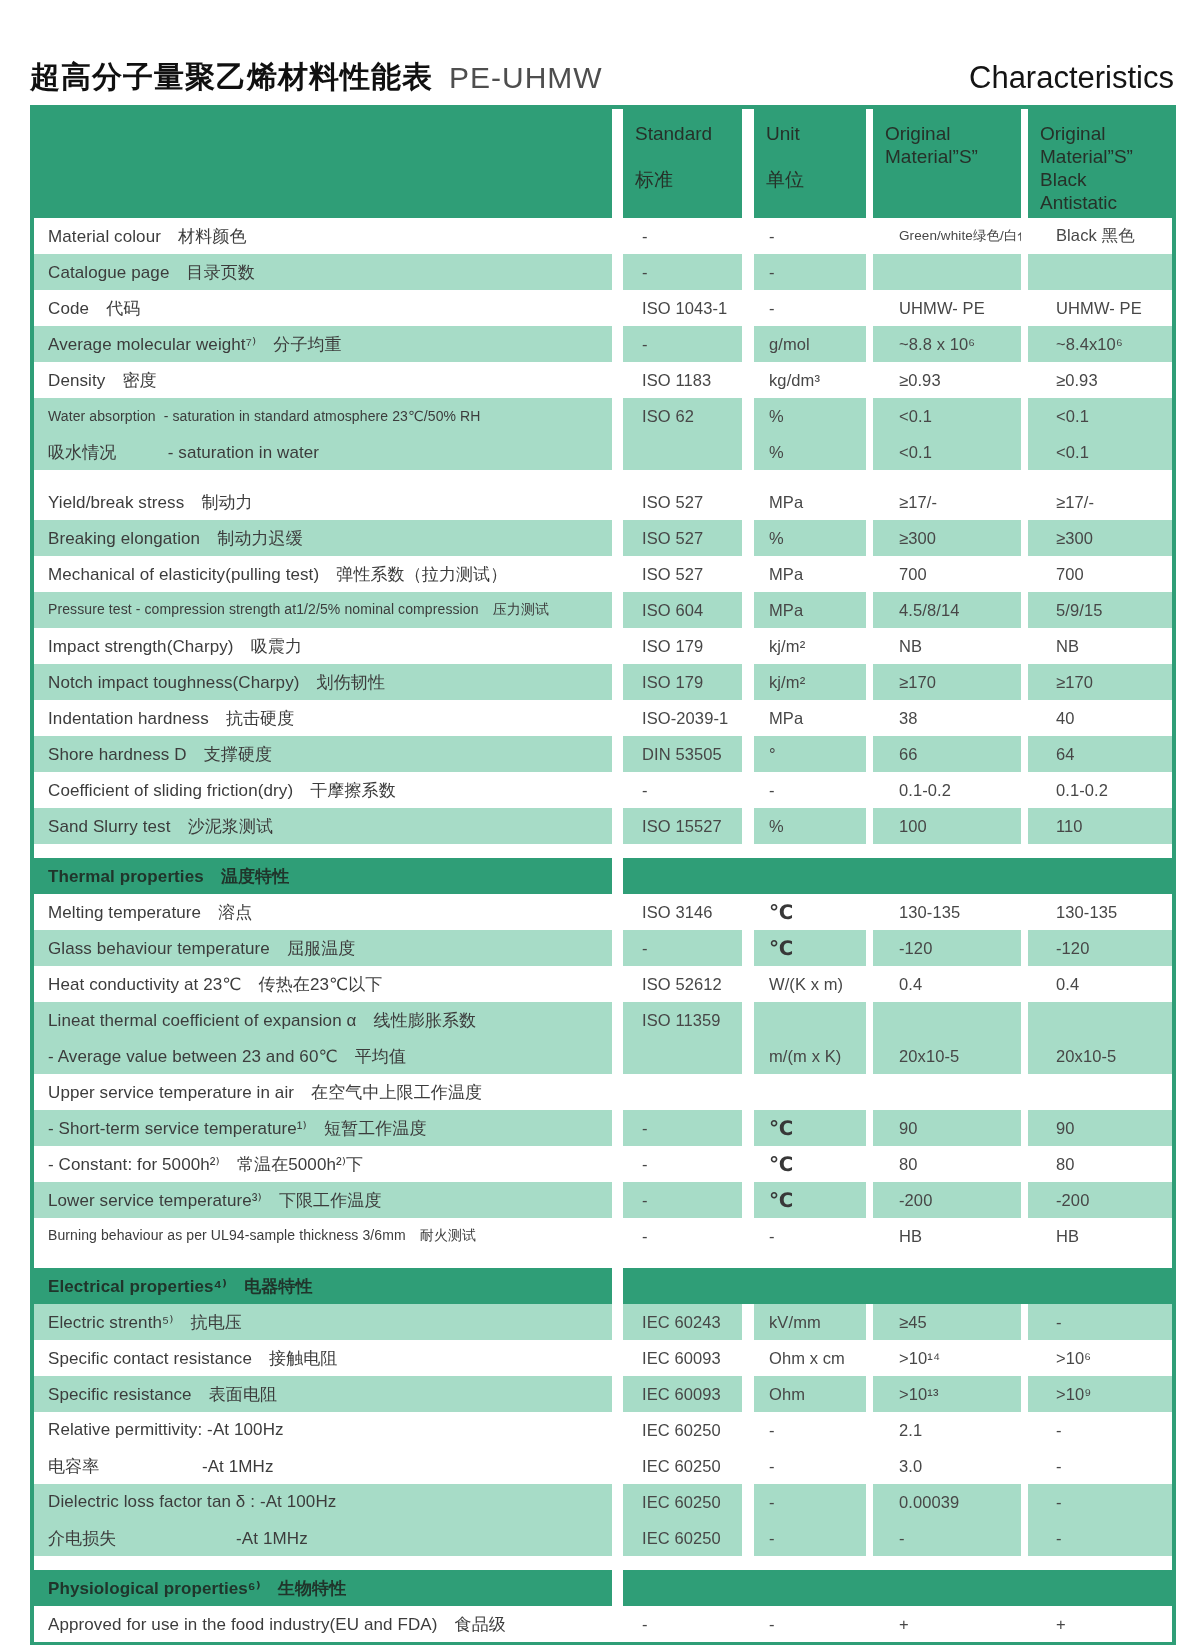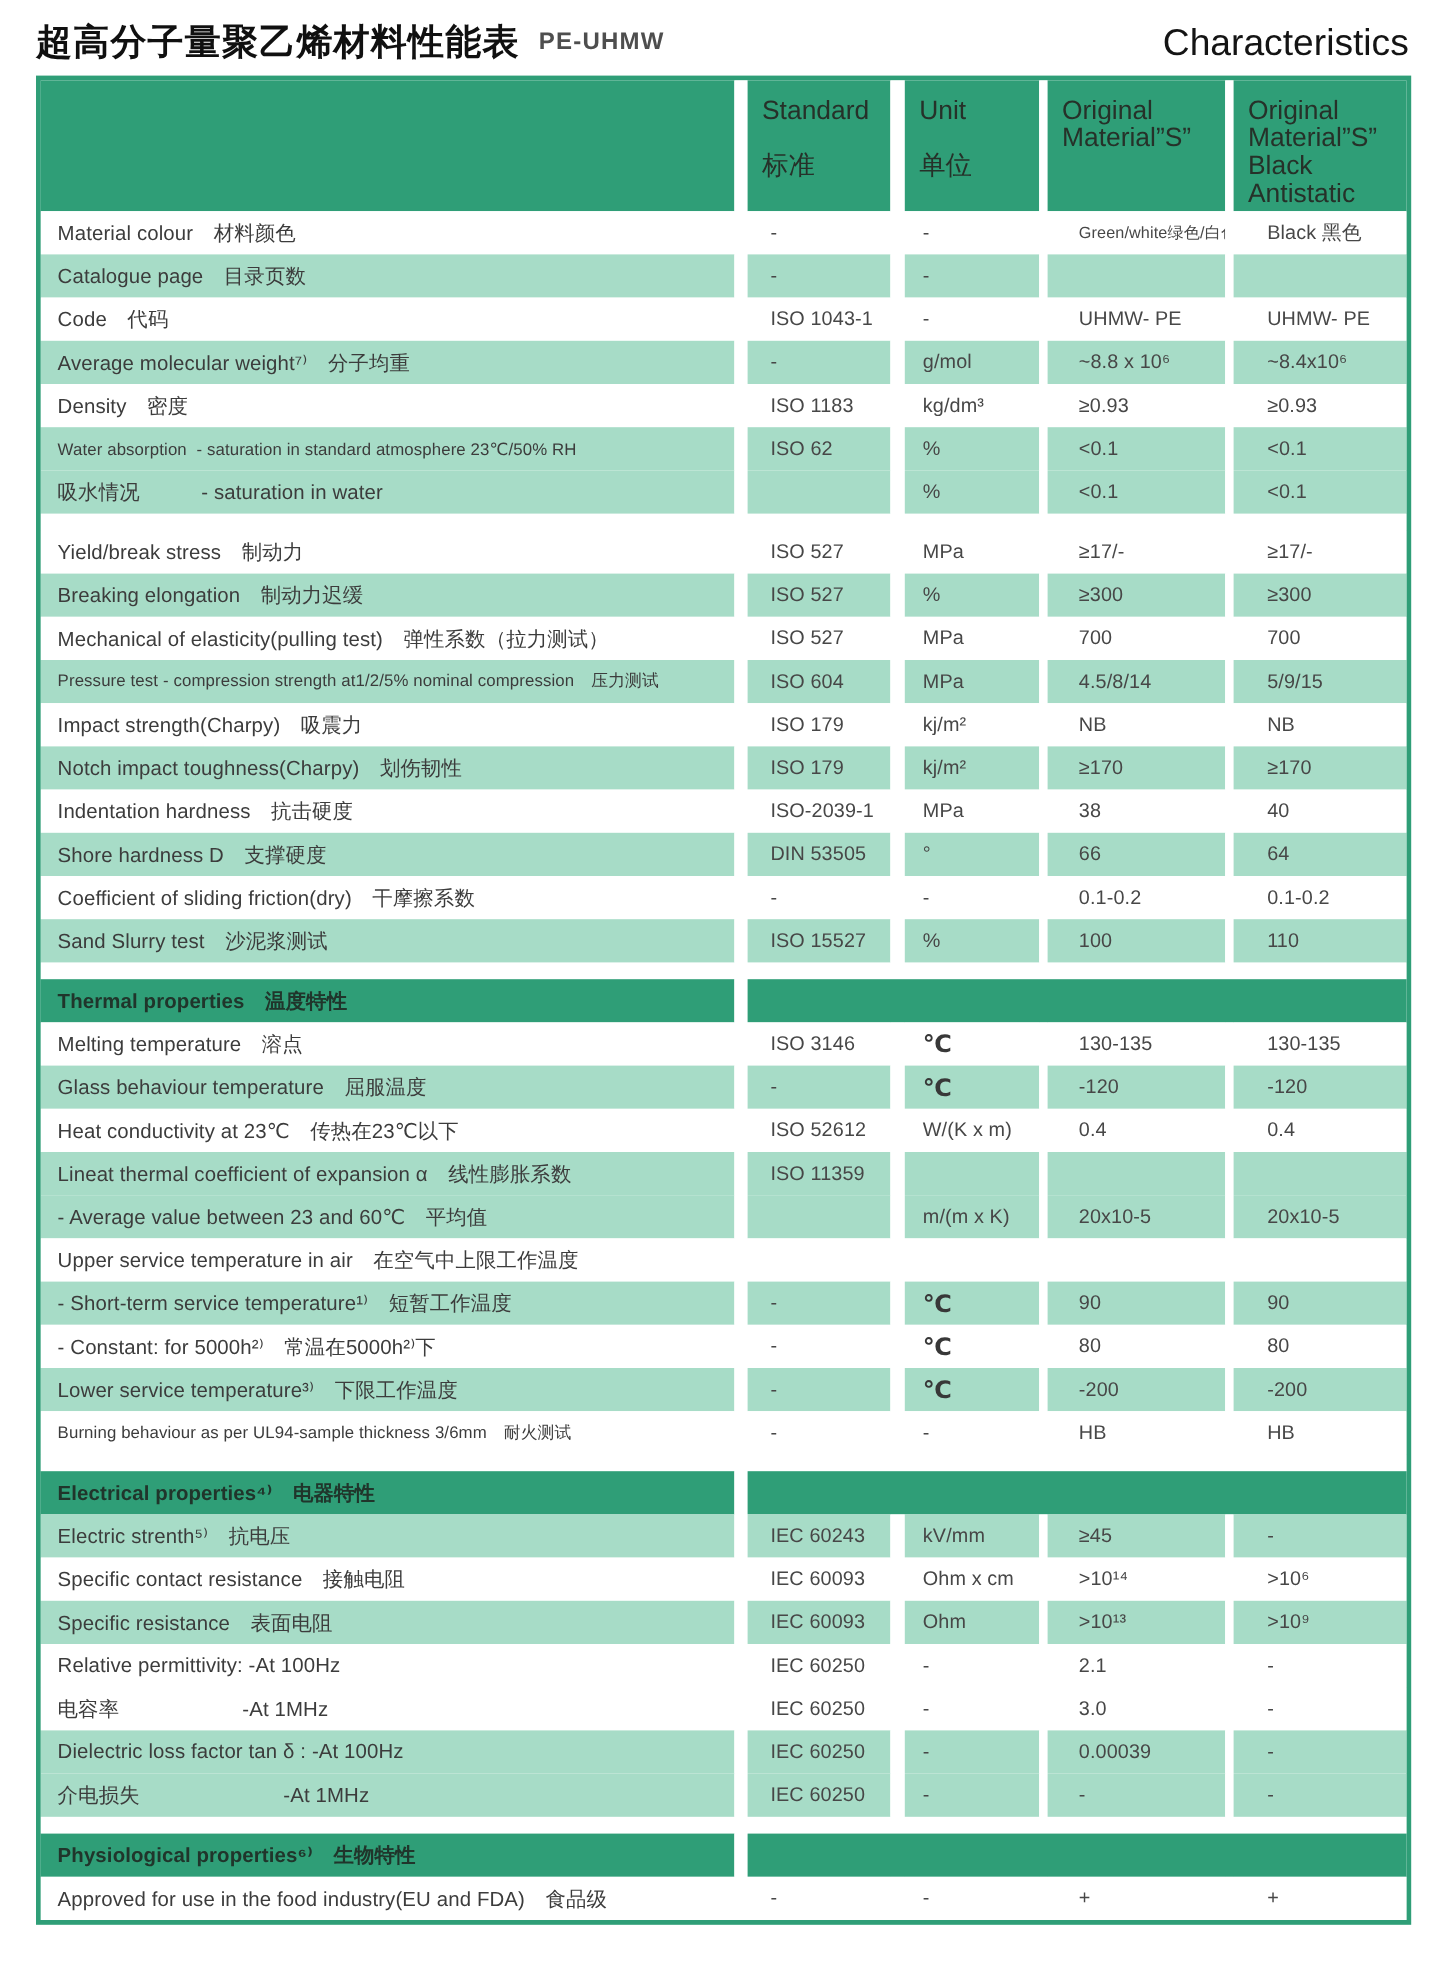--- a/index.html
+++ b/index.html
@@ -5,39 +5,39 @@
   html,body{margin:0;padding:0;background:#fff;}
   body{
     width:1200px;height:1645px;overflow:hidden;position:relative;
     font-family:"Liberation Sans","DejaVu Sans",sans-serif;
     -webkit-font-smoothing:antialiased;
   }
   
   .titlebar{
     height:63px;box-sizing:border-box;
     padding:8px 26px 0 30px;
-    display:flex;align-items:center;
+    display:flex;align-items:center;margin-top:42px;
   }
   .title-zh{font-size:30px;font-weight:bold;color:#101010;letter-spacing:1px;}
-  .title-code{font-size:20px;font-weight:700;color:#4e4e4e;margin-left:16px;letter-spacing:1px;}
+  .title-code{font-size:30px;font-weight:400;color:#4e4e4e;margin-left:16px;letter-spacing:1px;}
   .title-right{margin-left:auto;font-size:31px;color:#141414;}
   
   .ptable{
     margin-left:30px;width:1146px;box-sizing:border-box;
     border:4px solid var(--dg,#2F9E77);
     background:#fff;
   }
   .grid{display:grid;grid-template-columns:578px 11px 119px 12px 112px 7px 148px 7px 144px;}
   
   .hdr{height:109px;}
   .hdr .c{height:100%;box-sizing:border-box;}
   .hdr .fill{background:var(--dg,#2F9E77);}
   .hc{
     padding:13px 4px 0 12px;
-    font-size:22px;line-height:23px;color:var(--htx,#263129);
+    font-size:19px;line-height:23px;color:var(--htx,#263129);
     white-space:pre-line;font-weight:500;
   }
   
   .row{height:36px;}
   .row .c{height:100%;box-sizing:border-box;display:flex;align-items:center;overflow:hidden;}
   .row.white .fill{background:#fff;}
   .row.green .fill{background:var(--lg,#A7DCC7);}
   .gap{background:#fff;}
   .c1{padding-left:14px;padding-right:6px;text-align:center;}
   .c2{padding-left:19px;}

